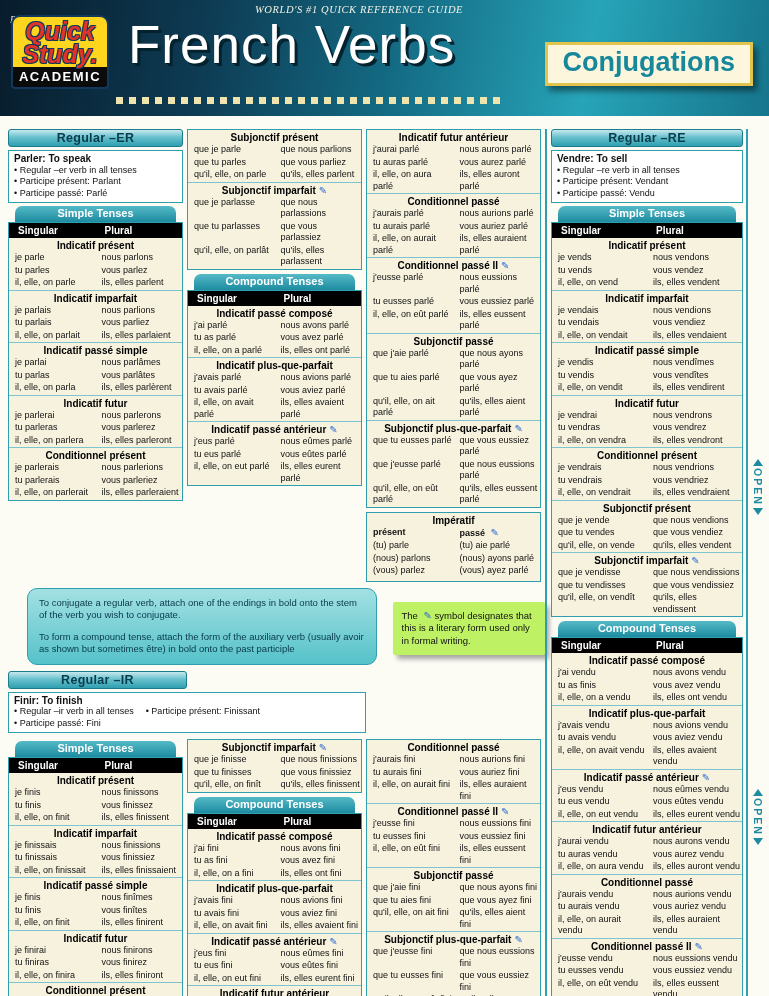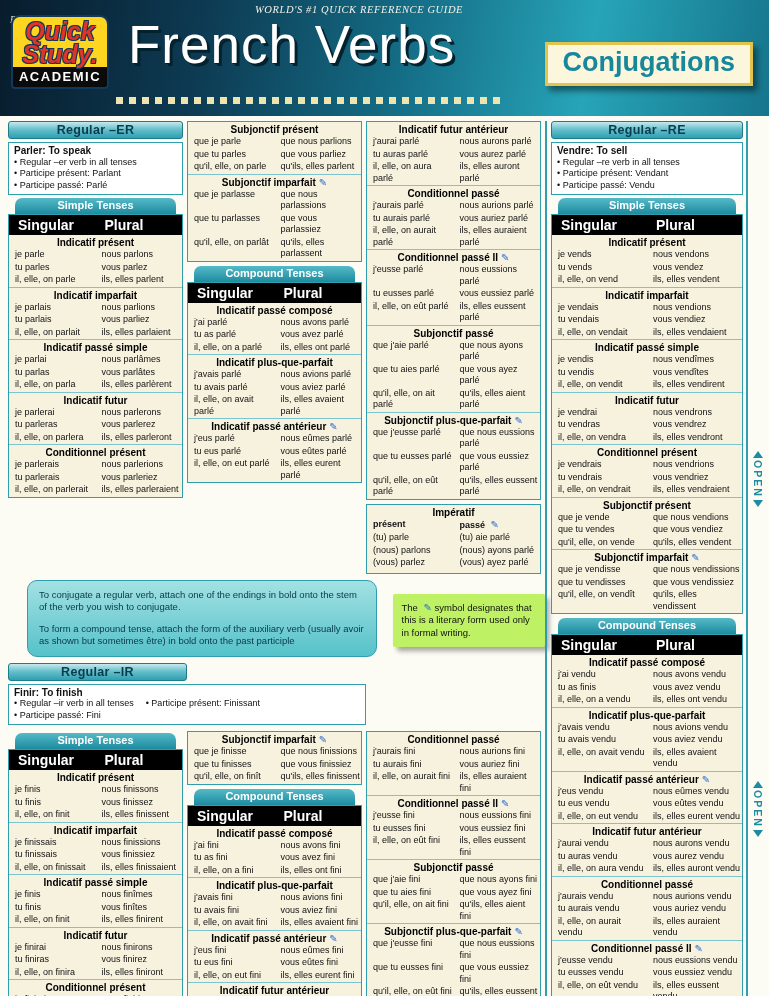--- a/index.html
+++ b/index.html
@@ -24,21 +24,21 @@
                    padding:2px 0 3px; border-radius:0 0 4px 4px; }
   .title { position:absolute; left:128px; top:14px; font-size:53px; font-weight:normal; color:#fff;
            letter-spacing:1px; text-shadow:3px 3px 0 #04222e,1px 1px 0 #04222e; white-space:nowrap; }
   .subtitle-box { position:absolute; right:16px; top:42px; background:#fcf6dd; color:#17889c;
                   font-size:27px; font-weight:bold; padding:2px 15px 5px; border:3px solid #e2c44d;
                   box-shadow:4px 5px 6px rgba(0,0,0,.45); }
   .squares { position:absolute; left:116px; top:97px; width:390px; height:7px;
              background:repeating-linear-gradient(90deg,#efe3ae 0,#efe3ae 7px,transparent 7px,transparent 13px); }
 
   
-  .body { display:flex; padding:5px 0 0 8px; height:880px; position:relative; }
+  .body { display:flex; padding:13px 0 0 8px; height:880px; position:relative; }
   .main { width:537px; display:flex; flex-direction:column; }
   .row3 { display:flex; }
   .c { flex:0 0 179px; padding-right:4px; }
   .col-re { width:201px; border-left:2px solid #2f9fb0; padding:0 3px 0 4px; }
   .edge { width:21px; border-left:2px solid #2f9fb0; position:relative; }
 
   
   .sec-banner { height:18px; background:linear-gradient(180deg,#c7e9ee 0%,#68c0cd 45%,#2f9fb0 100%);
                 color:#093c4c; font-weight:bold; font-size:12.5px; text-align:center; line-height:16px;
                 border:1px solid #1d7c8c; border-radius:3px; margin-bottom:3px; letter-spacing:.3px; }
@@ -47,21 +47,21 @@
                 border-radius:7px 7px 0 0; margin:2px 7px 0; }
   .vinfo { background:#ffffff; border:1px solid #2f9fb0; padding:2px 5px 3px; font-size:9px;
            line-height:11.5px; margin-bottom:3px; color:#111; }
   .vtitle { font-weight:bold; font-size:10px; }
   .vinfo.wide { width:358px; }
   .vinfo.wide .bullet { display:inline-block; margin-right:12px; }
 
   
   .panel { background:#f7f2de; border:1px solid #2f9fb0; margin-bottom:4px; }
   .thead { display:flex; background:#000; color:#fff; }
-  .thcell { flex:1; font-size:14px; font-weight:bold; padding:2px 0 2px 9px; }
+  .thcell { flex:1; font-size:10px; font-weight:bold; padding:2px 0 2px 9px; }
   .tblock + .tblock { border-top:1px solid #7cc4cf; }
   .tname { font-weight:bold; font-size:10px; text-align:center; padding:2px 0 1px; color:#000; }
   .trow { display:flex; }
   .tcell { flex:1; font-size:9px; line-height:11.5px; padding:0 1px 1px 6px; color:#111; }
   .pen { color:#2f6fd0; font-size:10px; margin-left:3px; font-weight:normal; }
   .imper .lbl { font-weight:bold; }
   .imper { padding-bottom:3px; }
 
   
   .row-notes { display:flex; margin:2px 0 4px; }
@@ -348,26 +348,26 @@
                   <div class="tcell">que vous ayez parlé</div>
                 </div>
                 <div class="trow">
                   <div class="tcell">qu'il, elle, on ait parlé</div>
                   <div class="tcell">qu'ils, elles aient parlé</div>
                 </div>
               </div>
               <div class="tblock">
                 <div class="tname">Subjonctif plus-que-parfait<span class="pen">✎</span></div>
                 <div class="trow">
+                  <div class="tcell">que tu eusses parlé</div>
+                  <div class="tcell">que vous eussiez parlé</div>
+                </div>
+                <div class="trow">
                   <div class="tcell">que j'eusse parlé</div>
                   <div class="tcell">que nous eussions parlé</div>
-                </div>
-                <div class="trow">
-                  <div class="tcell">que tu eusses parlé</div>
-                  <div class="tcell">que vous eussiez parlé</div>
                 </div>
                 <div class="trow">
                   <div class="tcell">qu'il, elle, on eût parlé</div>
                   <div class="tcell">qu'ils, elles eussent parlé</div>
                 </div>
               </div>
             </div>
           <div class="panel imper">
               <div class="tname">Impératif</div>
               <div class="trow">

